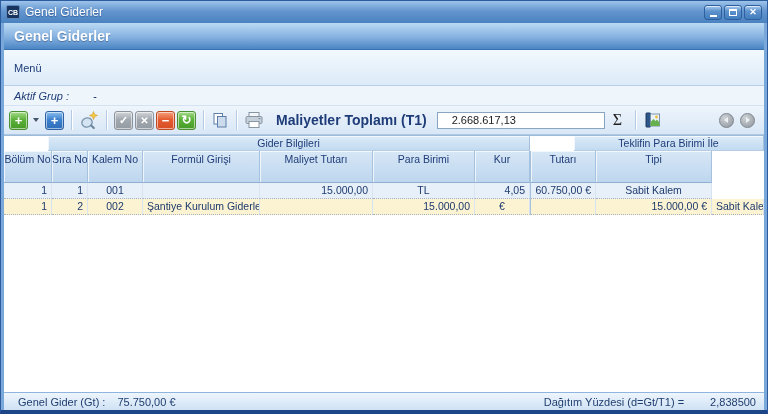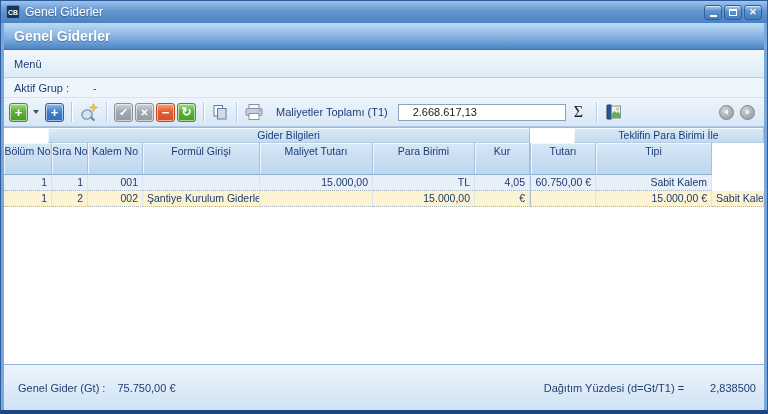--- a/index.html
+++ b/index.html
@@ -44,32 +44,32 @@
     height:27px;
     background:linear-gradient(180deg,#bcdaf4,#85b1e0 55%,#4a85c4);
     border-bottom:1px solid #3c72ae;
     color:#fff; font-size:14px; font-weight:bold;
     display:flex; align-items:center; padding:0 10px;
     text-shadow:0 1px 1px rgba(10,40,90,.4);
   }
 
   
   .menubar{
-    height:28px;
+    height:36px;
     background:linear-gradient(180deg,#f2f8fd,#dcebf8);
     border-bottom:1px solid #b9cfe8;
     display:flex; align-items:center; padding:0 10px;
   }
   .menu-item{ font-size:11px; color:#1e3c78; cursor:default; }
 
   
   .active-group{
     height:20px; background:#eef5fb; border-bottom:1px solid #d4e3f2;
     display:flex; align-items:center; gap:24px; padding:0 10px;
-    font-size:11px; color:#1e3c78;
+    font-size:11px; color:#1e3c78;font-style:italic;
   }
 
   
   .toolbar{
     height:29px;
     background:linear-gradient(180deg,#eef5fc,#d8e7f6);
     border-bottom:1px solid #aec7e2;
     display:flex; align-items:center; padding:0 5px; gap:2px;
   }
   .btn-color{
@@ -81,21 +81,21 @@
   .btn-green{ background:linear-gradient(180deg,#a6dc8a,#5cb13a 45%,#459b27); border:1px solid #4a8f31; }
   .btn-blue { background:linear-gradient(180deg,#8cc0f0,#3f81cd 45%,#2d6cba); border:1px solid #2d62a6; }
   .btn-gray { background:linear-gradient(180deg,#d2d6da,#a2a8b0 45%,#949aa2); border:1px solid #8d939b; }
   .btn-red  { background:linear-gradient(180deg,#f4a27e,#e55c32 45%,#d84e24); border:1px solid #bf4a22; }
   .caret{
     width:0; height:0; border-left:3px solid transparent; border-right:3px solid transparent;
     border-top:4px solid #44556a; margin:0 4px 0 3px;
   }
   .tb-sep{ width:1px; height:20px; background:#b5cbe4; box-shadow:1px 0 0 #fff; margin:0 5px; }
   .tb-ico{ background:none; border:none; padding:0; display:flex; align-items:center; cursor:pointer; }
-  .tb-label{ font-size:11px; color:#1e3c78; margin:0 8px 0 10px; white-space:nowrap; }
+  .tb-label{ font-size:14px; color:#1e3c78; margin:0 8px 0 10px; white-space:nowrap;font-weight:bold; }
   .tb-input{
     width:168px; height:17px; border:1px solid #88a4c0; background:#fff;
     font-family:"Liberation Sans",sans-serif; font-size:11px; color:#222; padding:0 14px;
   }
   .btn-sigma{
     background:none; border:none; cursor:pointer;
     font-family:"Liberation Serif",serif; font-size:16px; color:#202020;
     margin:0 6px; line-height:1;
   }
   .nav-group{ margin-left:auto; display:flex; gap:6px; padding-right:4px; }
@@ -128,27 +128,27 @@
   }
   .g-row{ height:16px; }
   .cell{
     font-size:10.5px; line-height:15px; color:#1c3a6e;
     border-right:1px solid #d8e4f2; border-bottom:1px dotted #a9b1b9;
     white-space:nowrap; overflow:hidden; padding:0 4px; cursor:default;
   }
   .g-row:first-of-type .cell{ border-top:1px dotted #a9b1b9; }
   .row-alt .cell{ background:#e7f0f9; }
   .row-selected .cell{ background:#fcf3d3; }
-  .cell.ar{ text-align:right; } .cell.al{ text-align:right; }
+  .cell.ar{ text-align:right; } .cell.al{ text-align:center; }
   .cell:nth-child(8), .hcell:nth-child(8){ border-left:1px solid #a6c1de; }
   .g-filler{ flex:1; background:#fff; }
 
   
   .statusbar{
-    height:46px;
+    height:18px;
     background:linear-gradient(180deg,#eef5fd,#cfe2f4);
     border-top:1px solid #8fb4dd;
     display:flex; align-items:center;
     font-size:11px; color:#1f3e70;
   }
   .sb-left{ display:flex; gap:12px; padding-left:14px; }
   .sb-right{ margin-left:auto; display:flex; gap:26px; padding-right:8px; }
 </style>
 </head>
 <body>

